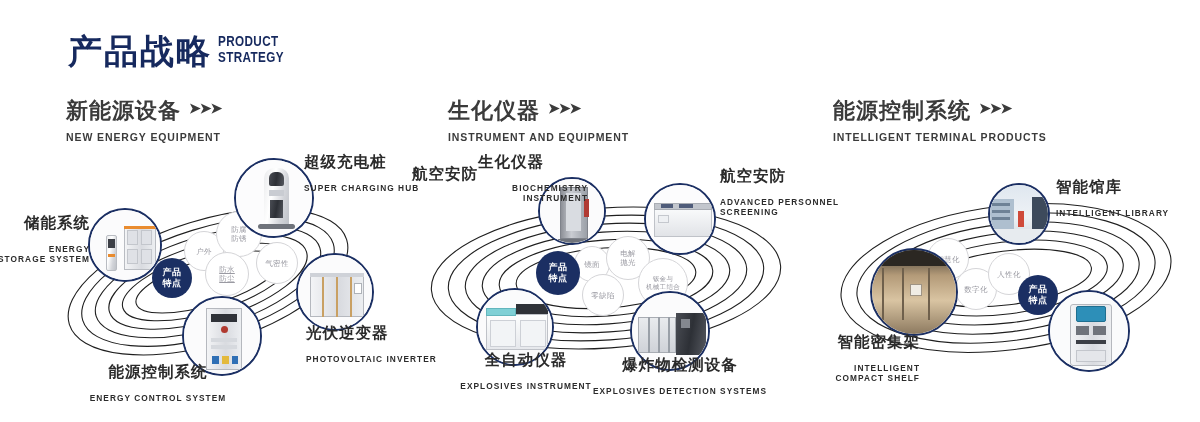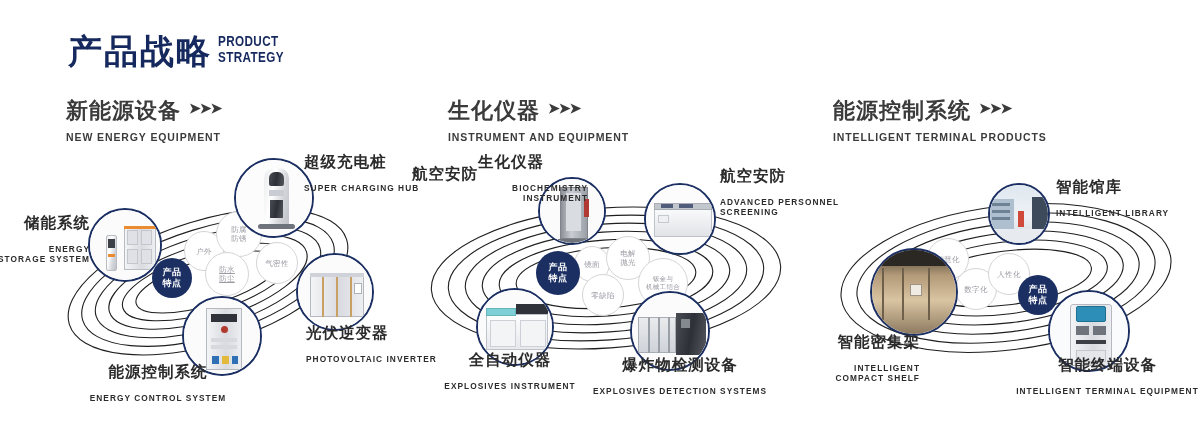--- a/index.html
+++ b/index.html
@@ -297,21 +297,21 @@
   <div class="lab" style="left:78px; top:2px; width:110px;">
     <div class="lab-cn">生化仪器</div>
     <div class="lab-en wrap r" style="text-align:right; white-space:normal;">BIOCHEMISTRY INSTRUMENT</div>
   </div>
 
   <div class="lab" style="left:320px; top:16px; width:130px;">
     <div class="lab-cn">航空安防</div>
     <div class="lab-en wrap">ADVANCED PERSONNEL SCREENING</div>
   </div>
 
-  <div class="lab c" style="left:20px; top:200px; width:180px;">
+  <div class="lab c" style="left:36px; top:200px; width:180px;">
     <div class="lab-cn">全自动仪器</div>
     <div class="lab-en">EXPLOSIVES INSTRUMENT</div>
   </div>
 
   <div class="lab c" style="left:180px; top:205px; width:200px;">
     <div class="lab-cn">爆炸物检测设备</div>
     <div class="lab-en">EXPLOSIVES DETECTION SYSTEMS</div>
   </div>
 </div>
 
@@ -377,17 +377,13 @@
   <div class="lab" style="left:246px; top:27px; width:150px;">
     <div class="lab-cn">智能馆库</div>
     <div class="lab-en">INTELLIGENT LIBRARY</div>
   </div>
 
   <div class="lab r" style="left:0px; top:182px; width:110px;">
     <div class="lab-cn">智能密集架</div>
     <div class="lab-en wrap">INTELLIGENT COMPACT SHELF</div>
   </div>
 
-  <div class="lab c" style="left:205px; top:205px; width:185px;">
-    <div class="lab-cn">智能终端设备</div>
-    <div class="lab-en">INTELLIGENT TERMINAL EQUIPMENT</div>
-  </div>
 </div>
 
 </body></html>

